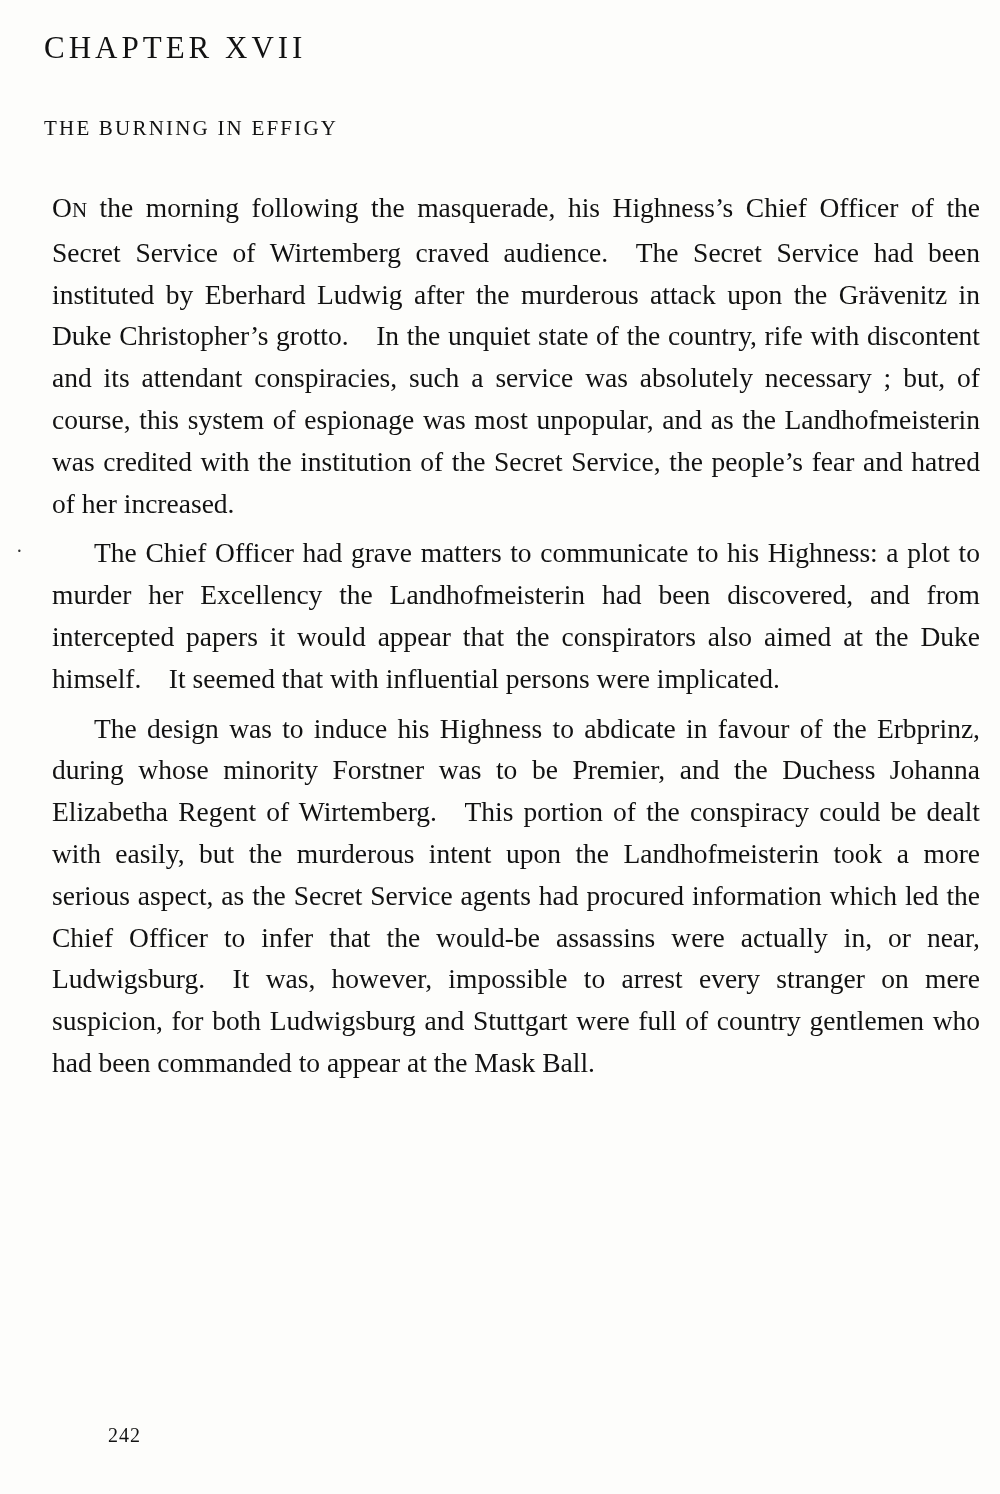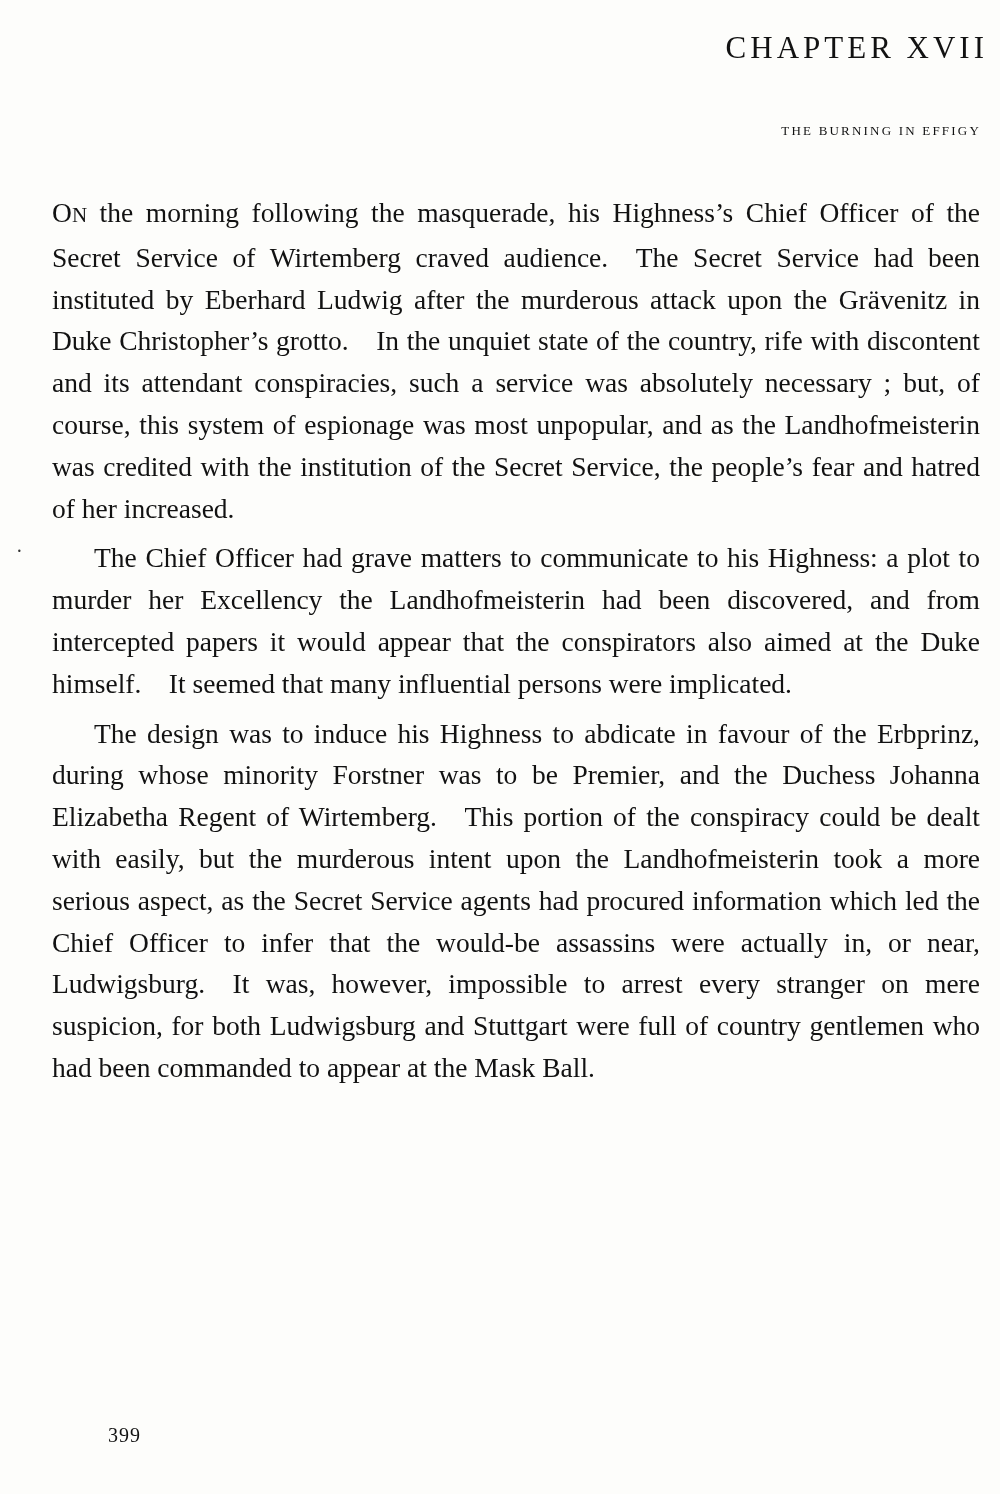--- a/index.html
+++ b/index.html
@@ -17,33 +17,33 @@
     font-family: "Liberation Serif", "DejaVu Serif", serif;
     color: #121212;
   }
   .content {
     position: absolute;
     left: 44px;
     top: 0;
     width: 944px;
   }
   .chapter-title {
-    text-align: right;
+    text-align: left;
     font-size: 31px;
     letter-spacing: 4px;
     font-weight: normal;
     margin: 0;
     padding-top: 30px;
     font-family: "Liberation Serif", "DejaVu Serif", serif;
   }
   .chapter-subtitle {
-    text-align: right;
-    font-size: 13px;
+    text-align: left;
+    font-size: 21px;
     letter-spacing: 2.2px;
-    margin: 7px;
+    margin: 0;
     padding-top: 50px;
     font-weight: normal;
   }
   .body-text {
     padding-top: 38px;
   }
   p.para {
     margin: 8px;
     font-size: 27.5px;
     line-height: 41.8px;
@@ -92,23 +92,23 @@
     <h1 class="chapter-title">CHAPTER XVII</h1>
 
     <h2 class="chapter-subtitle">THE BURNING IN EFFIGY</h2>
 
     <div class="body-text">
 
       <p class="para first">
         <span class="smallcaps-lead"><span class="cap">O</span><span class="sc">N</span></span><span> the morning following the masquerade, his Highness’s Chief Officer of the Secret Service of Wirtemberg craved audience. The Secret Service had been instituted by Eberhard Ludwig after the murderous attack upon the Grävenitz in Duke Christopher’s grotto. In the unquiet state of the country, rife with discontent and its attendant conspiracies, such a service was absolutely necessary ; but, of course, this system of espionage was most unpopular, and as the Landhofmeisterin was credited with the institution of the Secret Service, the people’s fear and hatred of her increased.</span>
       </p>
 
-      <p class="para">The Chief Officer had grave matters to communicate to his Highness: a plot to murder her Excellency the Landhofmeisterin had been discovered, and from intercepted papers it would appear that the conspirators also aimed at the Duke himself. It seemed that many influential persons were implicated.</p>
+      <p class="para">The Chief Officer had grave matters to communicate to his Highness: a plot to murder her Excellency the Landhofmeisterin had been discovered, and from intercepted papers it would appear that the conspirators also aimed at the Duke himself. It seemed that with influential persons were implicated.</p>
 
       <p class="para">The design was to induce his Highness to abdicate in favour of the Erbprinz, during whose minority Forstner was to be Premier, and the Duchess Johanna Elizabetha Regent of Wirtemberg. This portion of the conspiracy could be dealt with easily, but the murderous intent upon the Landhofmeisterin took a more serious aspect, as the Secret Service agents had procured information which led the Chief Officer to infer that the would-be assassins were actually in, or near, Ludwigsburg. It was, however, impossible to arrest every stranger on mere suspicion, for both Ludwigsburg and Stuttgart were full of country gentlemen who had been commanded to appear at the Mask Ball.</p>
 
 
     </div>
   </div>
 
-  <div class="page-number">399</div>
+  <div class="page-number">242</div>
 
 </div>
 
 </body></html>

